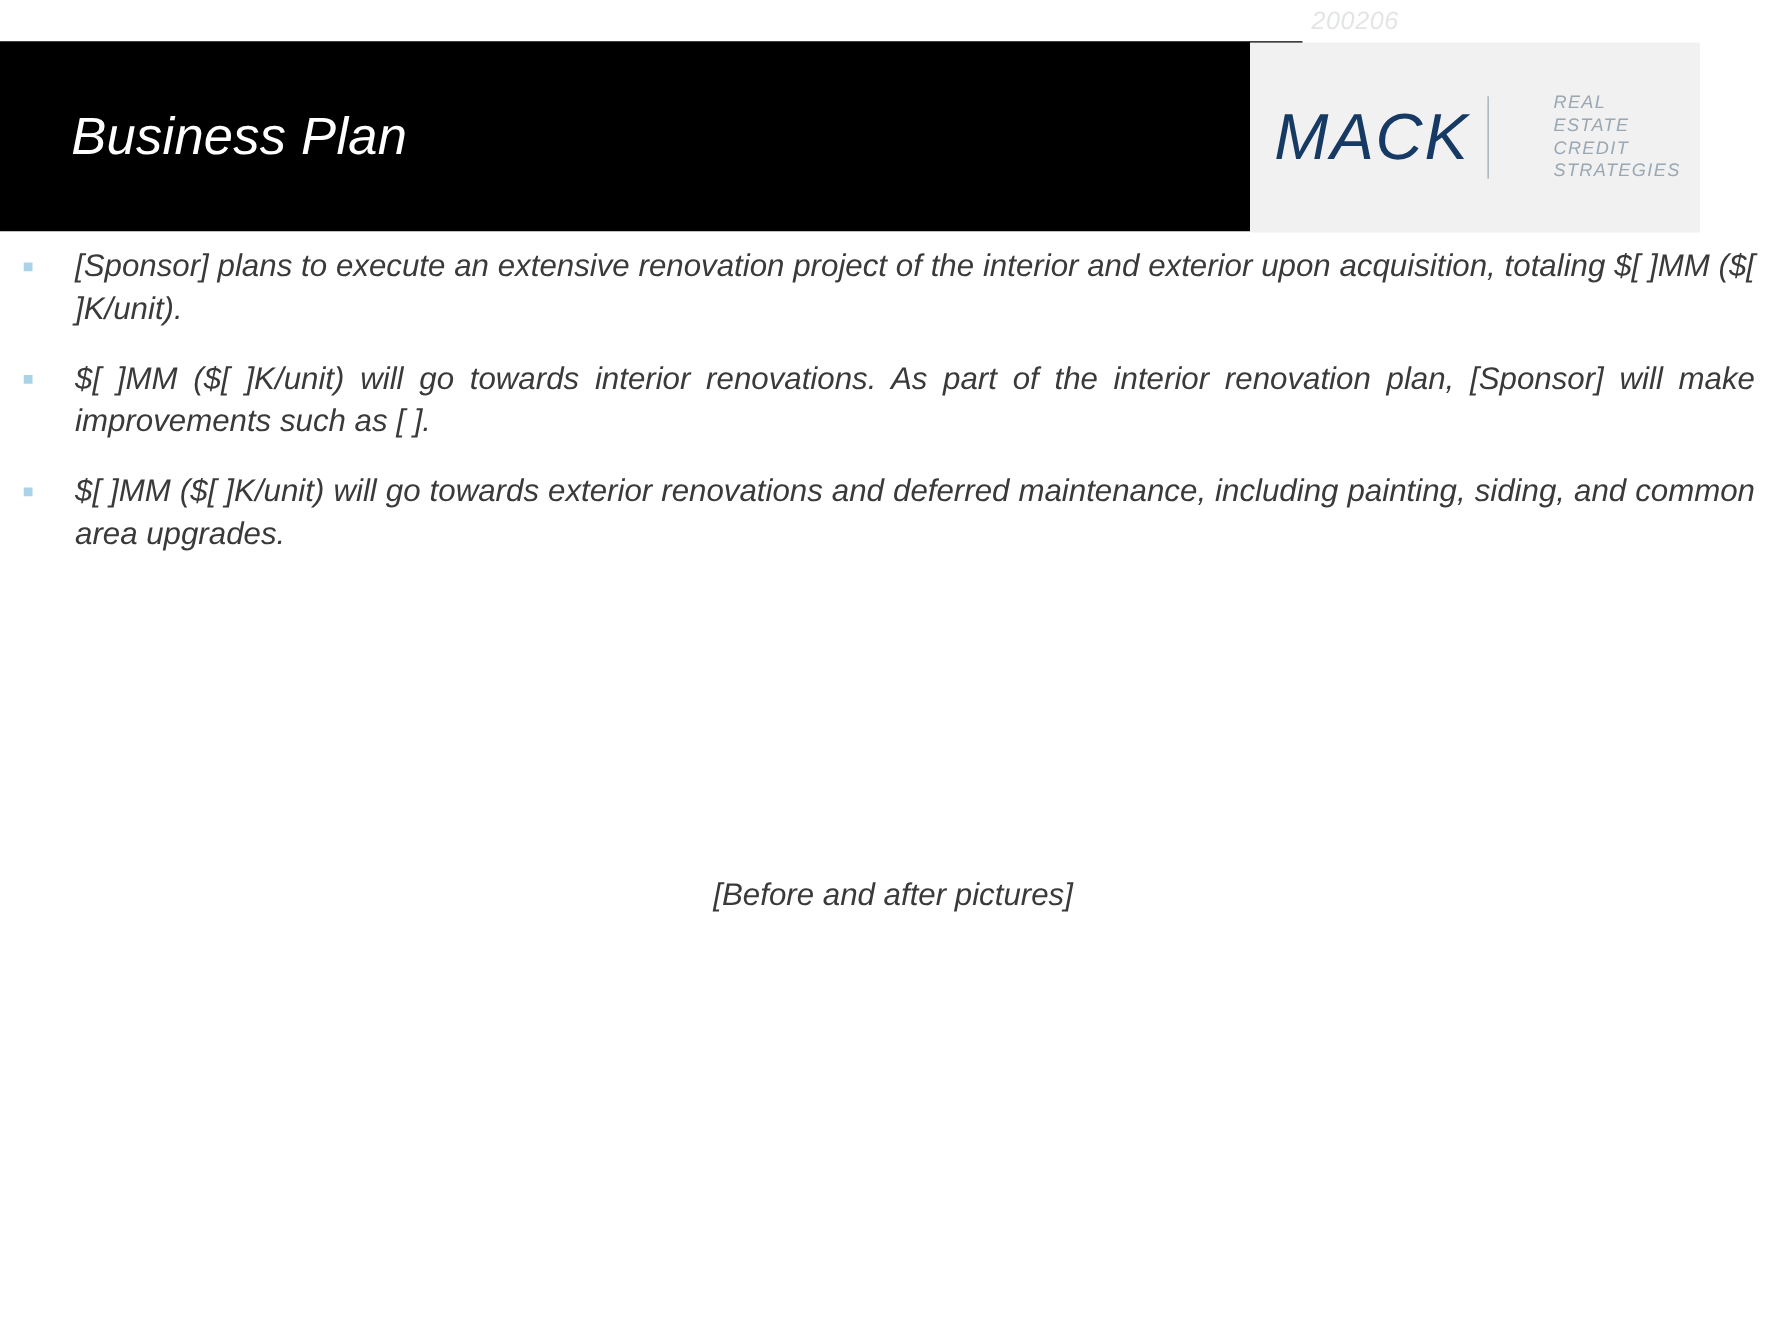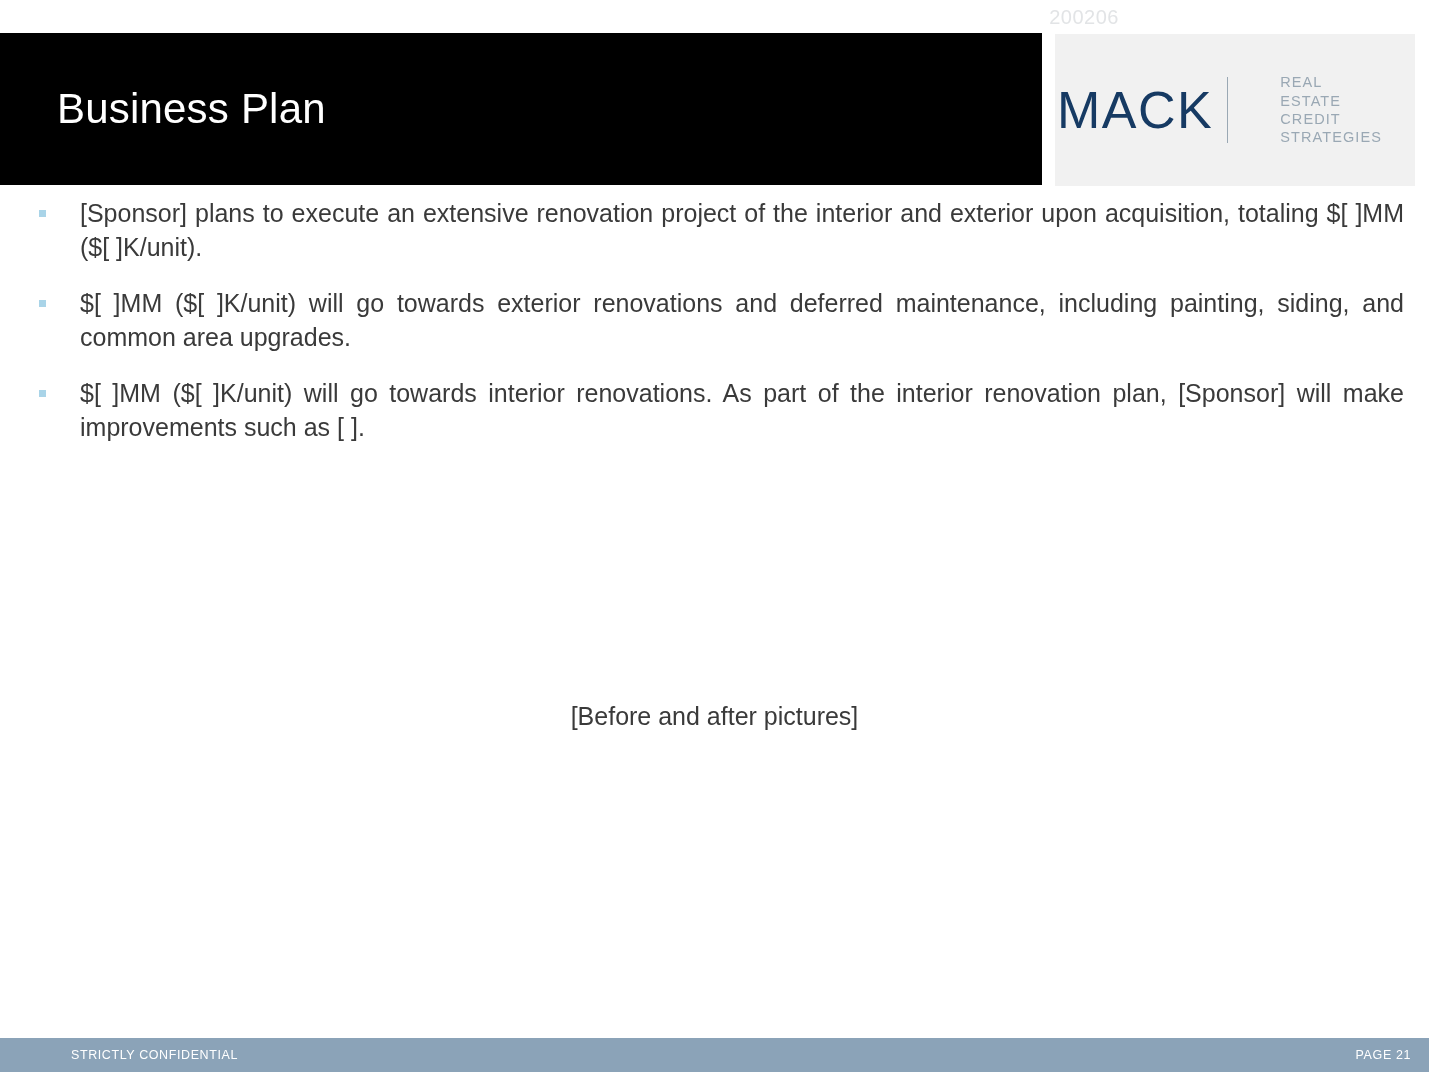--- a/index.html
+++ b/index.html
@@ -16,20 +16,21 @@
     -webkit-font-smoothing: antialiased;
   }
 
   
   .slide {
     position: absolute;
     left: 0; top: 0;
     width: 1135px;
     height: 1072px;
     background: #ffffff;
+    font-style: italic;
   }
 
   
   .doc-number {
     position: absolute;
     right: 16px;
     top: 6px;
     font-size: 20px;
     letter-spacing: 0.5px;
     color: #e2e4e6;
@@ -54,28 +55,28 @@
     color: #ffffff;
     font-size: 42px;
     font-weight: 400;
     letter-spacing: 0.2px;
     white-space: nowrap;
   }
 
   
   .logo-panel {
     position: absolute;
-    left: 1055px;
+    left: 1000px;
     top: 34px;
     width: 360px;
     height: 152px;
     background: #f1f1f1;
     display: flex;
     align-items: center;
-    justify-content: flex-start;
+    justify-content: center;
   }
   .logo-inner {
     display: flex;
     align-items: center;
     transform: translateX(2px);
   }
   .logo-mark {
     font-size: 52px;
     font-weight: 400;
     color: #163a63;
@@ -106,21 +107,20 @@
     position: absolute;
     left: 0;
     top: 196px;
     width: 1429px;
   }
   .bullet-row {
     position: relative;
     padding-left: 60px;
     padding-right: 25px;
     margin-bottom: 22px;
-    margin-left: 20px;
   }
   .bullet-marker {
     position: absolute;
     left: 19px;
     top: 14px;
     width: 7px;
     height: 7px;
     background: #a9d4e8;
   }
   .bullet-text {
@@ -201,32 +201,28 @@
     </div>
   </div>
 
   <div class="content">
 
     <div class="bullet-row">
       <span class="bullet-marker"></span>
       <div class="bullet-text">[Sponsor] plans to execute an extensive renovation project of the interior and exterior upon acquisition, totaling $[ ]MM ($[ ]K/unit).</div>
     </div>
 
+    <div class="bullet-row">
+      <span class="bullet-marker"></span>
+      <div class="bullet-text">$[ ]MM ($[ ]K/unit) will go towards interior renovations. As part of the interior renovation plan, [Sponsor] will make improvements such as [ ].</div>
+    </div>
+
     <div class="bullet-row last">
       <span class="bullet-marker"></span>
       <div class="bullet-text">$[ ]MM ($[ ]K/unit) will go towards exterior renovations and deferred maintenance, including painting, siding, and common area upgrades.</div>
     </div>
 
-    <div class="bullet-row">
-      <span class="bullet-marker"></span>
-      <div class="bullet-text">$[ ]MM ($[ ]K/unit) will go towards interior renovations. As part of the interior renovation plan, [Sponsor] will make improvements such as [ ].</div>
-    </div>
-
   </div>
 
   <div class="placeholder-note">[Before and after pictures]</div>
 
-  <div class="footer-bar">
-    <div class="footer-left">STRICTLY CONFIDENTIAL</div>
-    <div class="footer-right">PAGE 21</div>
-  </div>
 
 </div>
 
 </body></html>

